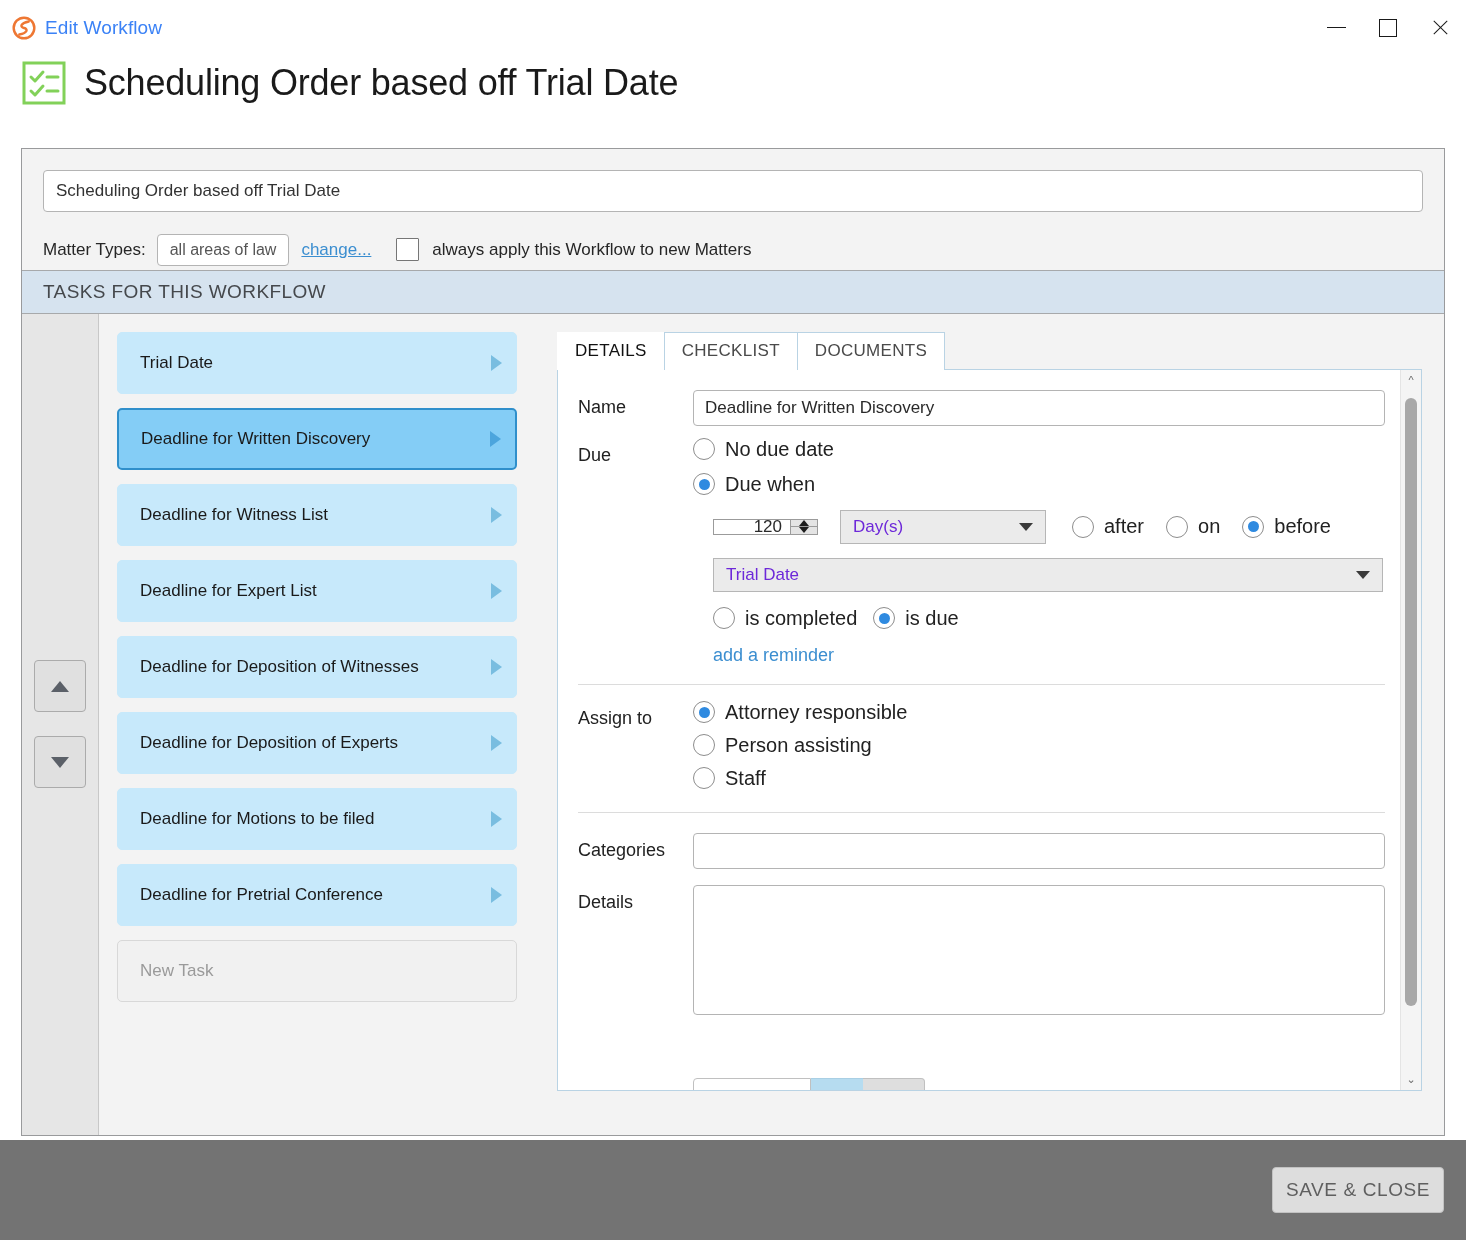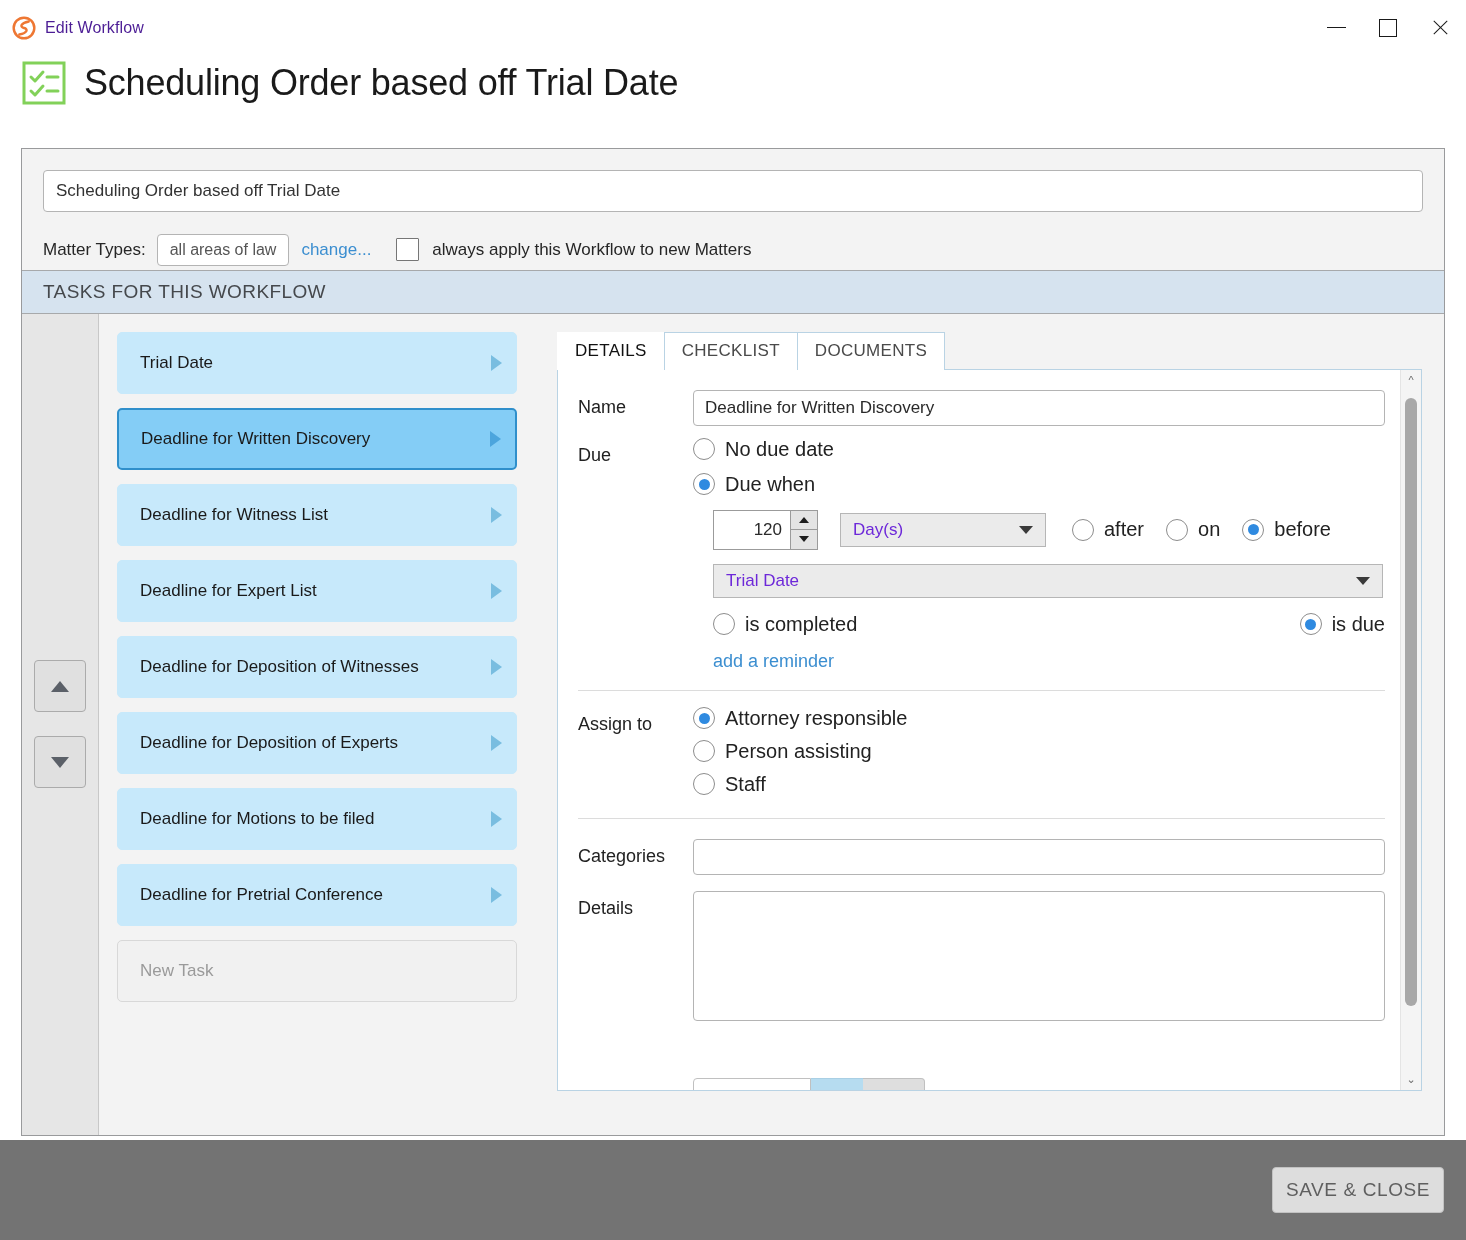--- a/index.html
+++ b/index.html
@@ -24,22 +24,22 @@
     background: #ffffff;
     position: relative;
   }
   .tb-logo {
     margin-left: 9px;
     width: 30px;
     height: 30px;
     flex: 0 0 auto;
   }
   .tb-title {
-    font-size: 16px;
-    color: #4c1d95;
+    font-size: 19px;
+    color: #3b82f6;
     margin-left: 6px;
     letter-spacing: .1px;
   }
   .win-controls {
     position: absolute;
     right: 0;
     top: 0;
     height: 55px;
     display: flex;
     align-items: center;
@@ -131,20 +131,21 @@
     color: #555555;
     font-size: 16px;
     padding: 6px 12px;
     line-height: 1.1;
   }
   .change-link {
     color: #3b8ed0;
     font-size: 17px;
     margin-left: 12px;
     cursor: pointer;
+    text-decoration: underline;
   }
   .cb-box {
     width: 21px; height: 21px;
     border: 1px solid #767676;
     background: #fff;
     margin-left: 25px;
     border-radius: 1px;
     cursor: pointer;
     flex: 0 0 auto;
   }
@@ -357,21 +358,21 @@
   .radio-line .rl-text { margin-left: 10px; }
 
   .due-block { padding-top: 12px; }
   .due-rows { flex: 1; }
   .due-sub { margin-top: 14px; margin-left: 20px; }
 
   .spin-wrap {
     display: flex;
     align-items: stretch;
     width: 105px;
-    height: 40px;
+    height: 16px;
     border: 1px solid #9b9b9b;
     box-sizing: border-box;
     background: #fff;
     flex: 0 0 auto;
   }
   .spin-val {
     flex: 1;
     display: flex;
     align-items: center;
     justify-content: flex-end;
@@ -722,21 +723,21 @@
                       <span class="rl-text">before</span>
                     </div>
                   </div>
               </div>
 
               <div class="combo" style="margin-top:14px; margin-left:20px; width:670px;">
                 <span class="cb-label">Trial Date</span>
                 <span class="cb-caret"></span>
               </div>
 
-              <div class="row-flex" style="margin-top:15px; margin-left:20px; gap:38px;justify-content:space-between;" id="state-group">
+              <div class="row-flex" style="margin-top:15px; margin-left:20px; gap:16px;" id="state-group">
 
               <div class="radio-line">
                     <span class="radio"></span>
                     <span class="rl-text">is completed</span>
                   </div>
                   <div class="radio-line">
                     <span class="radio on"></span>
                     <span class="rl-text">is due</span>
                   </div>
                 </div>

